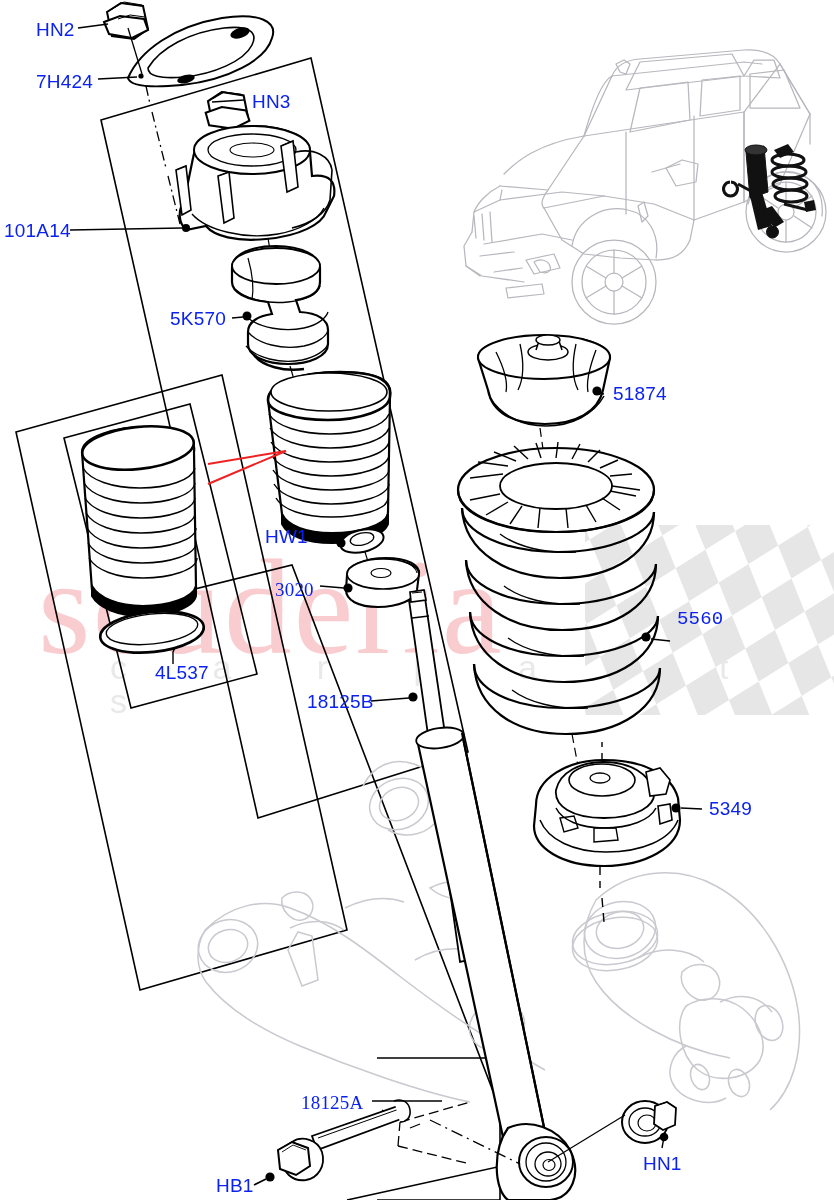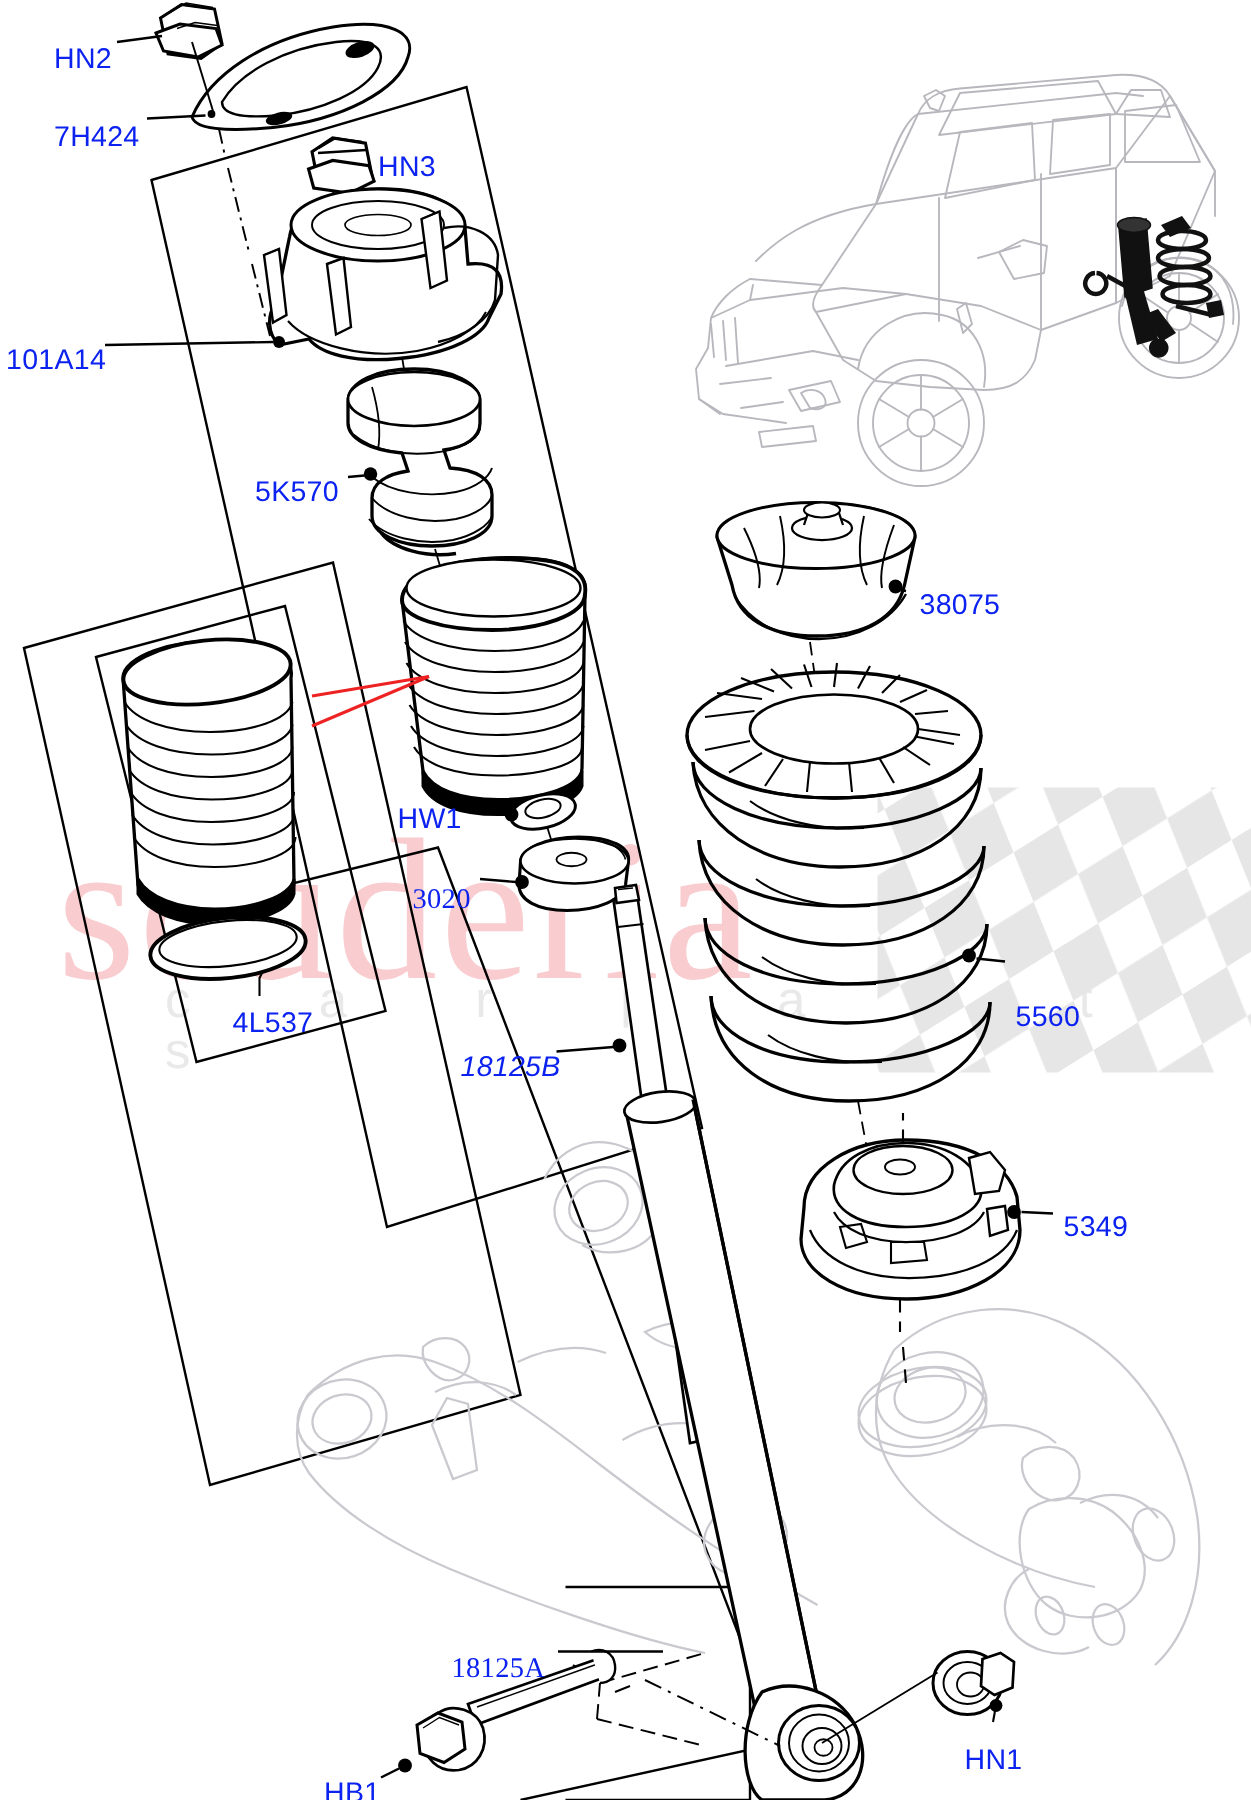--- a/index.html
+++ b/index.html
@@ -7,21 +7,20 @@
   #stage{position:relative;width:834px;height:1200px;background:#ffffff;overflow:hidden;}
   #stage svg{position:absolute;left:0;top:0;}
   .lbl{
     position:absolute;
     color:#0b22f0;
     font-family:"Liberation Sans",sans-serif;
     font-size:19px;
     letter-spacing:0.2px;
     white-space:nowrap;
     line-height:1;
-    margin-top:10px;
   }
   .wm-main{
     position:absolute;
     font-family:"Liberation Serif",serif;
     font-size:135px;
     color:#f7b9bd;
     opacity:.72;
     letter-spacing:2px;
     line-height:1;
     user-select:none;
@@ -503,21 +502,21 @@
   </svg>
 
   <div class="lbl" style="left:36px;  top:20px;">HN2</div>
   <div class="lbl" style="left:36px;  top:72px;">7H424</div>
   <div class="lbl" style="left:252px; top:92px;">HN3</div>
   <div class="lbl" style="left:4px;   top:221px;text-align:center;">101A14</div>
   <div class="lbl" style="left:170px; top:309px;">5K570</div>
   <div class="lbl" style="left:155px; top:663px;">4L537</div>
   <div class="lbl" style="left:265px; top:527px;">HW1</div>
   <div class="lbl" style="left:275px; top:580px;font-family:Liberation Serif, serif;">3020</div>
-  <div class="lbl" style="left:307px; top:692px;font-style:italic;">18125B</div>
-  <div class="lbl" style="left:613px; top:384px;">38075</div>
-  <div class="lbl" style="left:677px; top:659px;">5560</div>
+  <div class="lbl" style="left:307px; top:692px;">18125B</div>
+  <div class="lbl" style="left:613px; top:384px;">51874</div>
+  <div class="lbl" style="left:677px; top:610px;font-family:Liberation Mono, monospace;">5560</div>
   <div class="lbl" style="left:709px; top:799px;text-align:right;">5349</div>
   <div class="lbl" style="left:301px; top:1093px;font-family:Liberation Serif, serif;">18125A</div>
   <div class="lbl" style="left:643px; top:1154px;text-align:right;">HN1</div>
   <div class="lbl" style="left:216px; top:1176px;text-align:center;">HB1</div>
 
 </div>
 
 </body></html>

